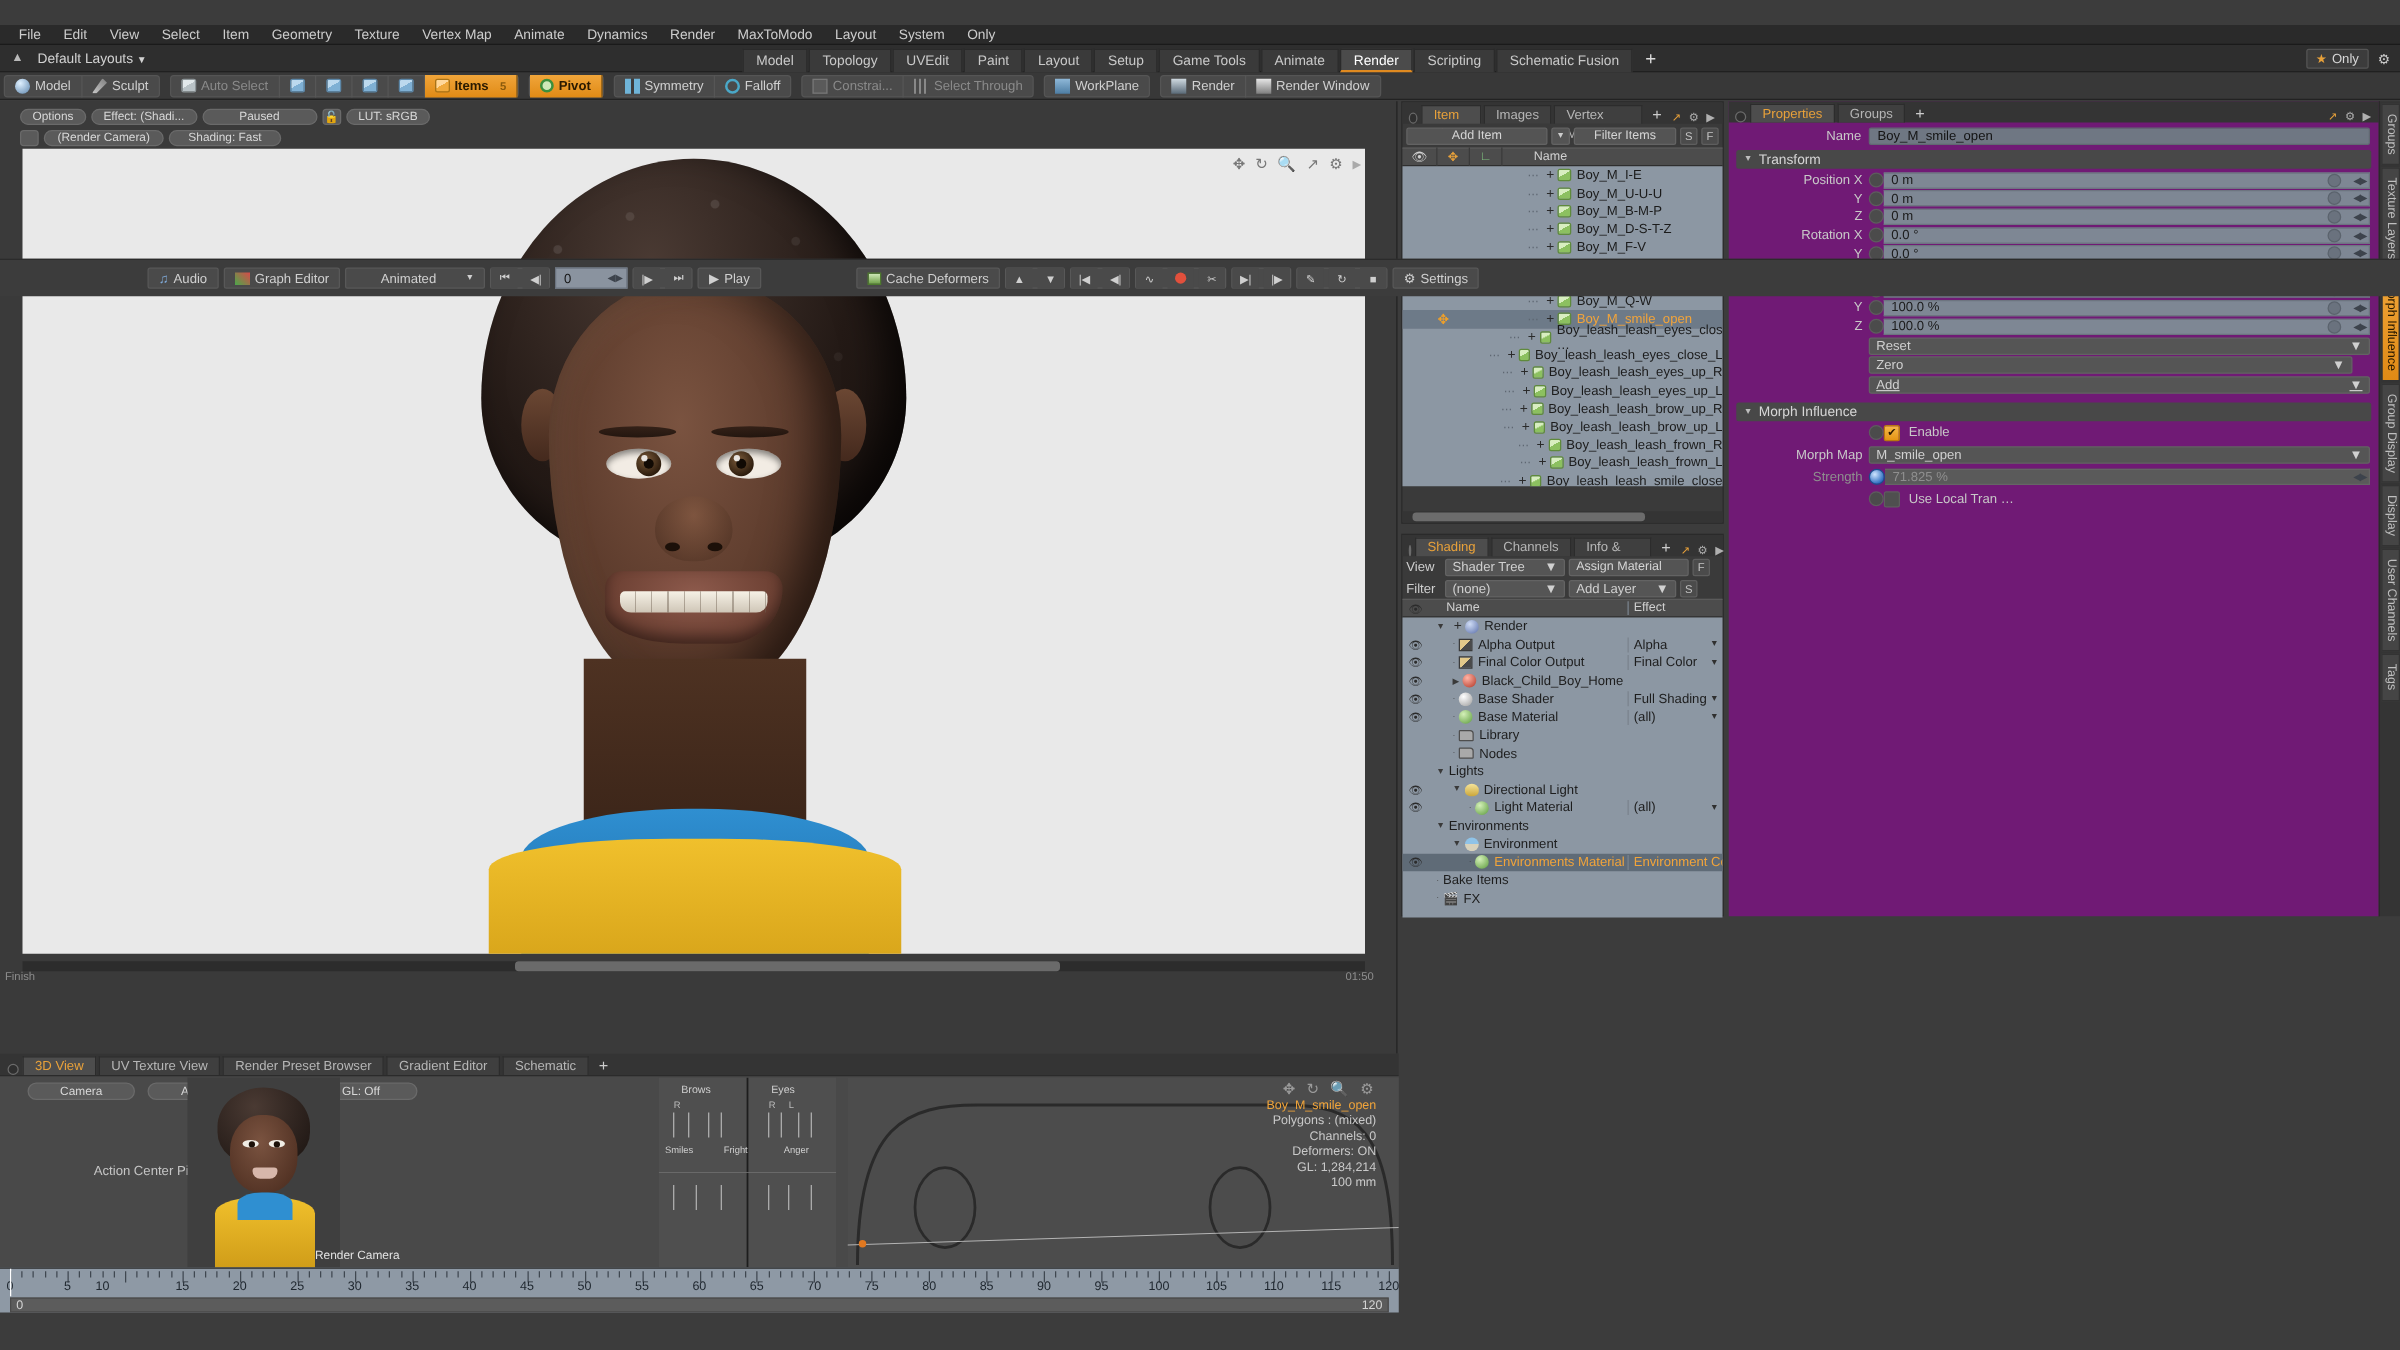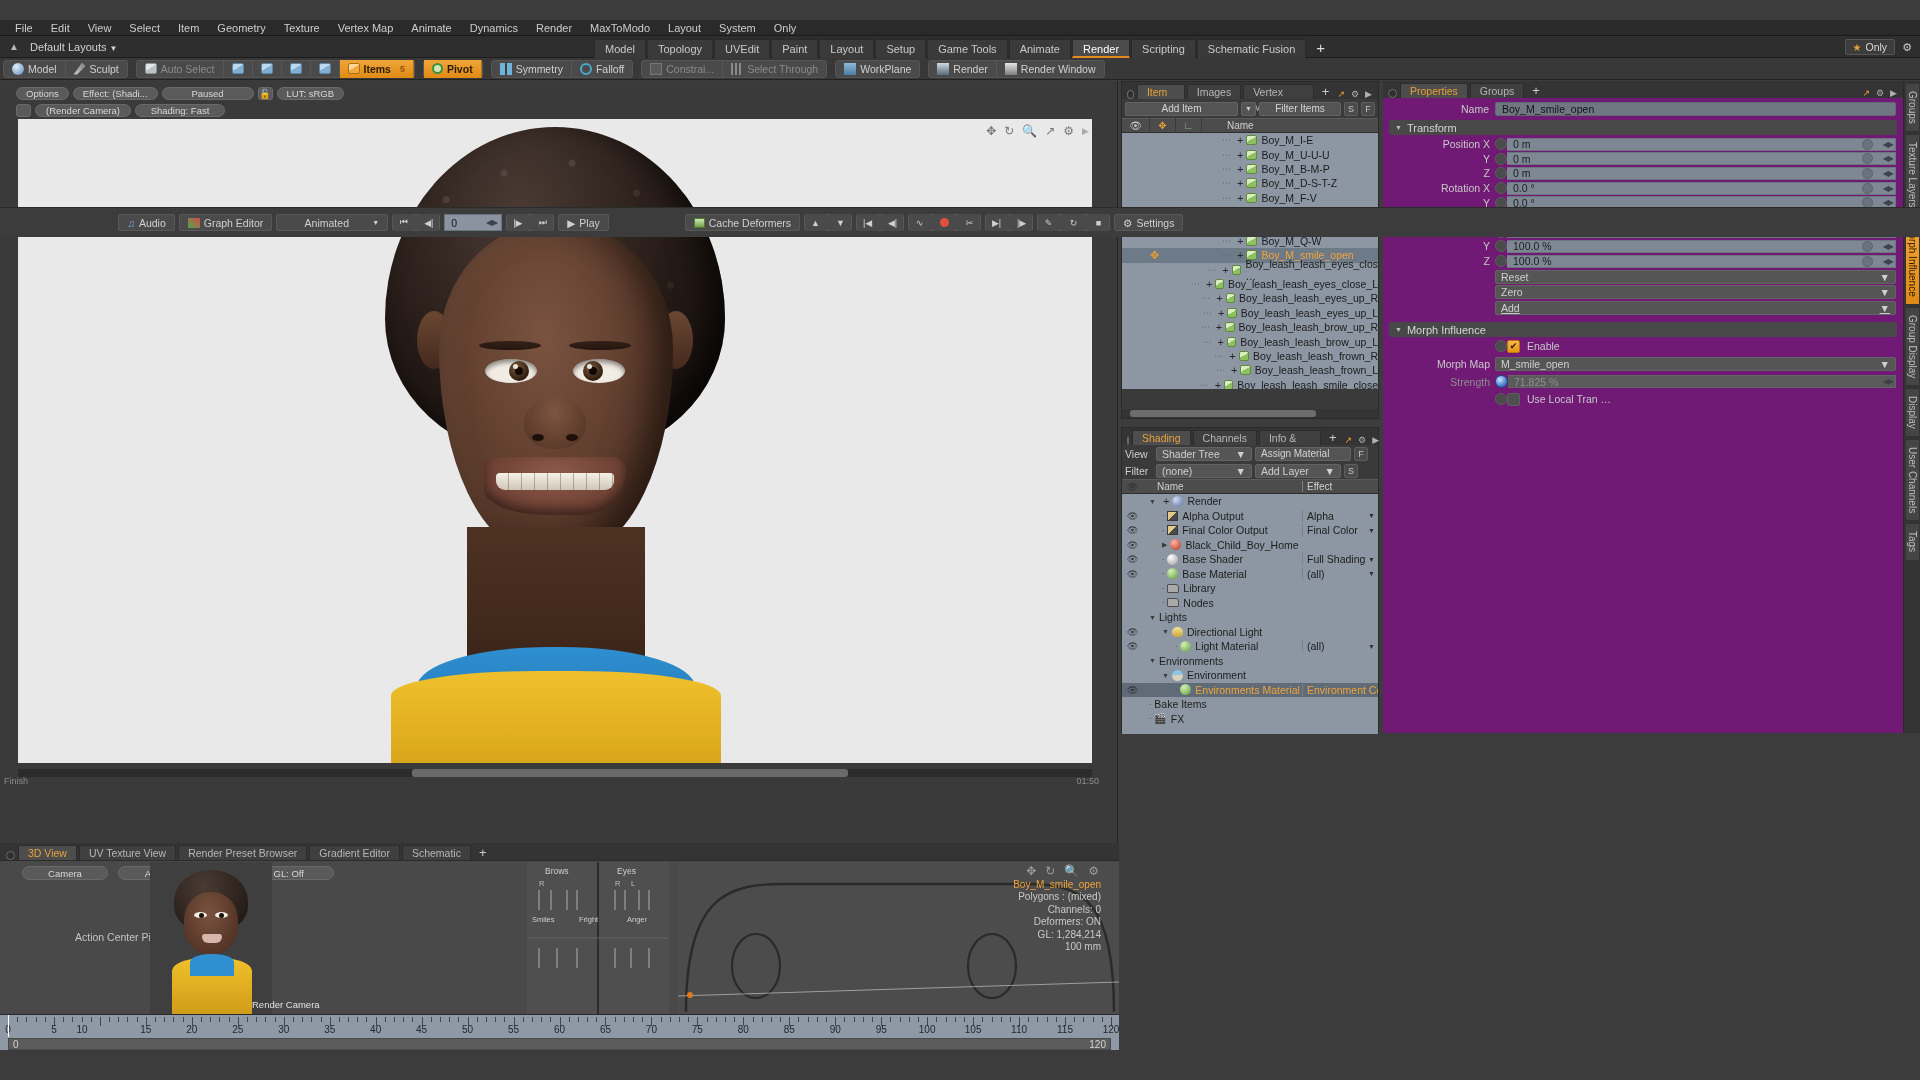--- a/index.html
+++ b/index.html
@@ -1041,21 +1041,21 @@
       <div id="prop-dropdowns">
           <div class="prop-row" style="margin-top: 1px;">
             <div class="prop-lbl"></div>
             <div class="dd" style="flex:1;margin-right:7px">
               <span>Reset</span>
               <span>▼</span>
             </div>
           </div>
           <div class="prop-row" style="margin-top: 1px;">
             <div class="prop-lbl"></div>
-            <div class="dd" style="flex:1;margin-right:7px">
+            <div class="dd" style="flex:1;margin-right:21px">
               <span>Zero</span>
               <span>▼</span>
             </div>
           </div>
           <div class="prop-row" style="margin-top: 1px; text-decoration: underline;">
             <div class="prop-lbl"></div>
             <div class="dd" style="flex:1;margin-right:7px">
               <span>Add</span>
               <span>▼</span>
             </div>

